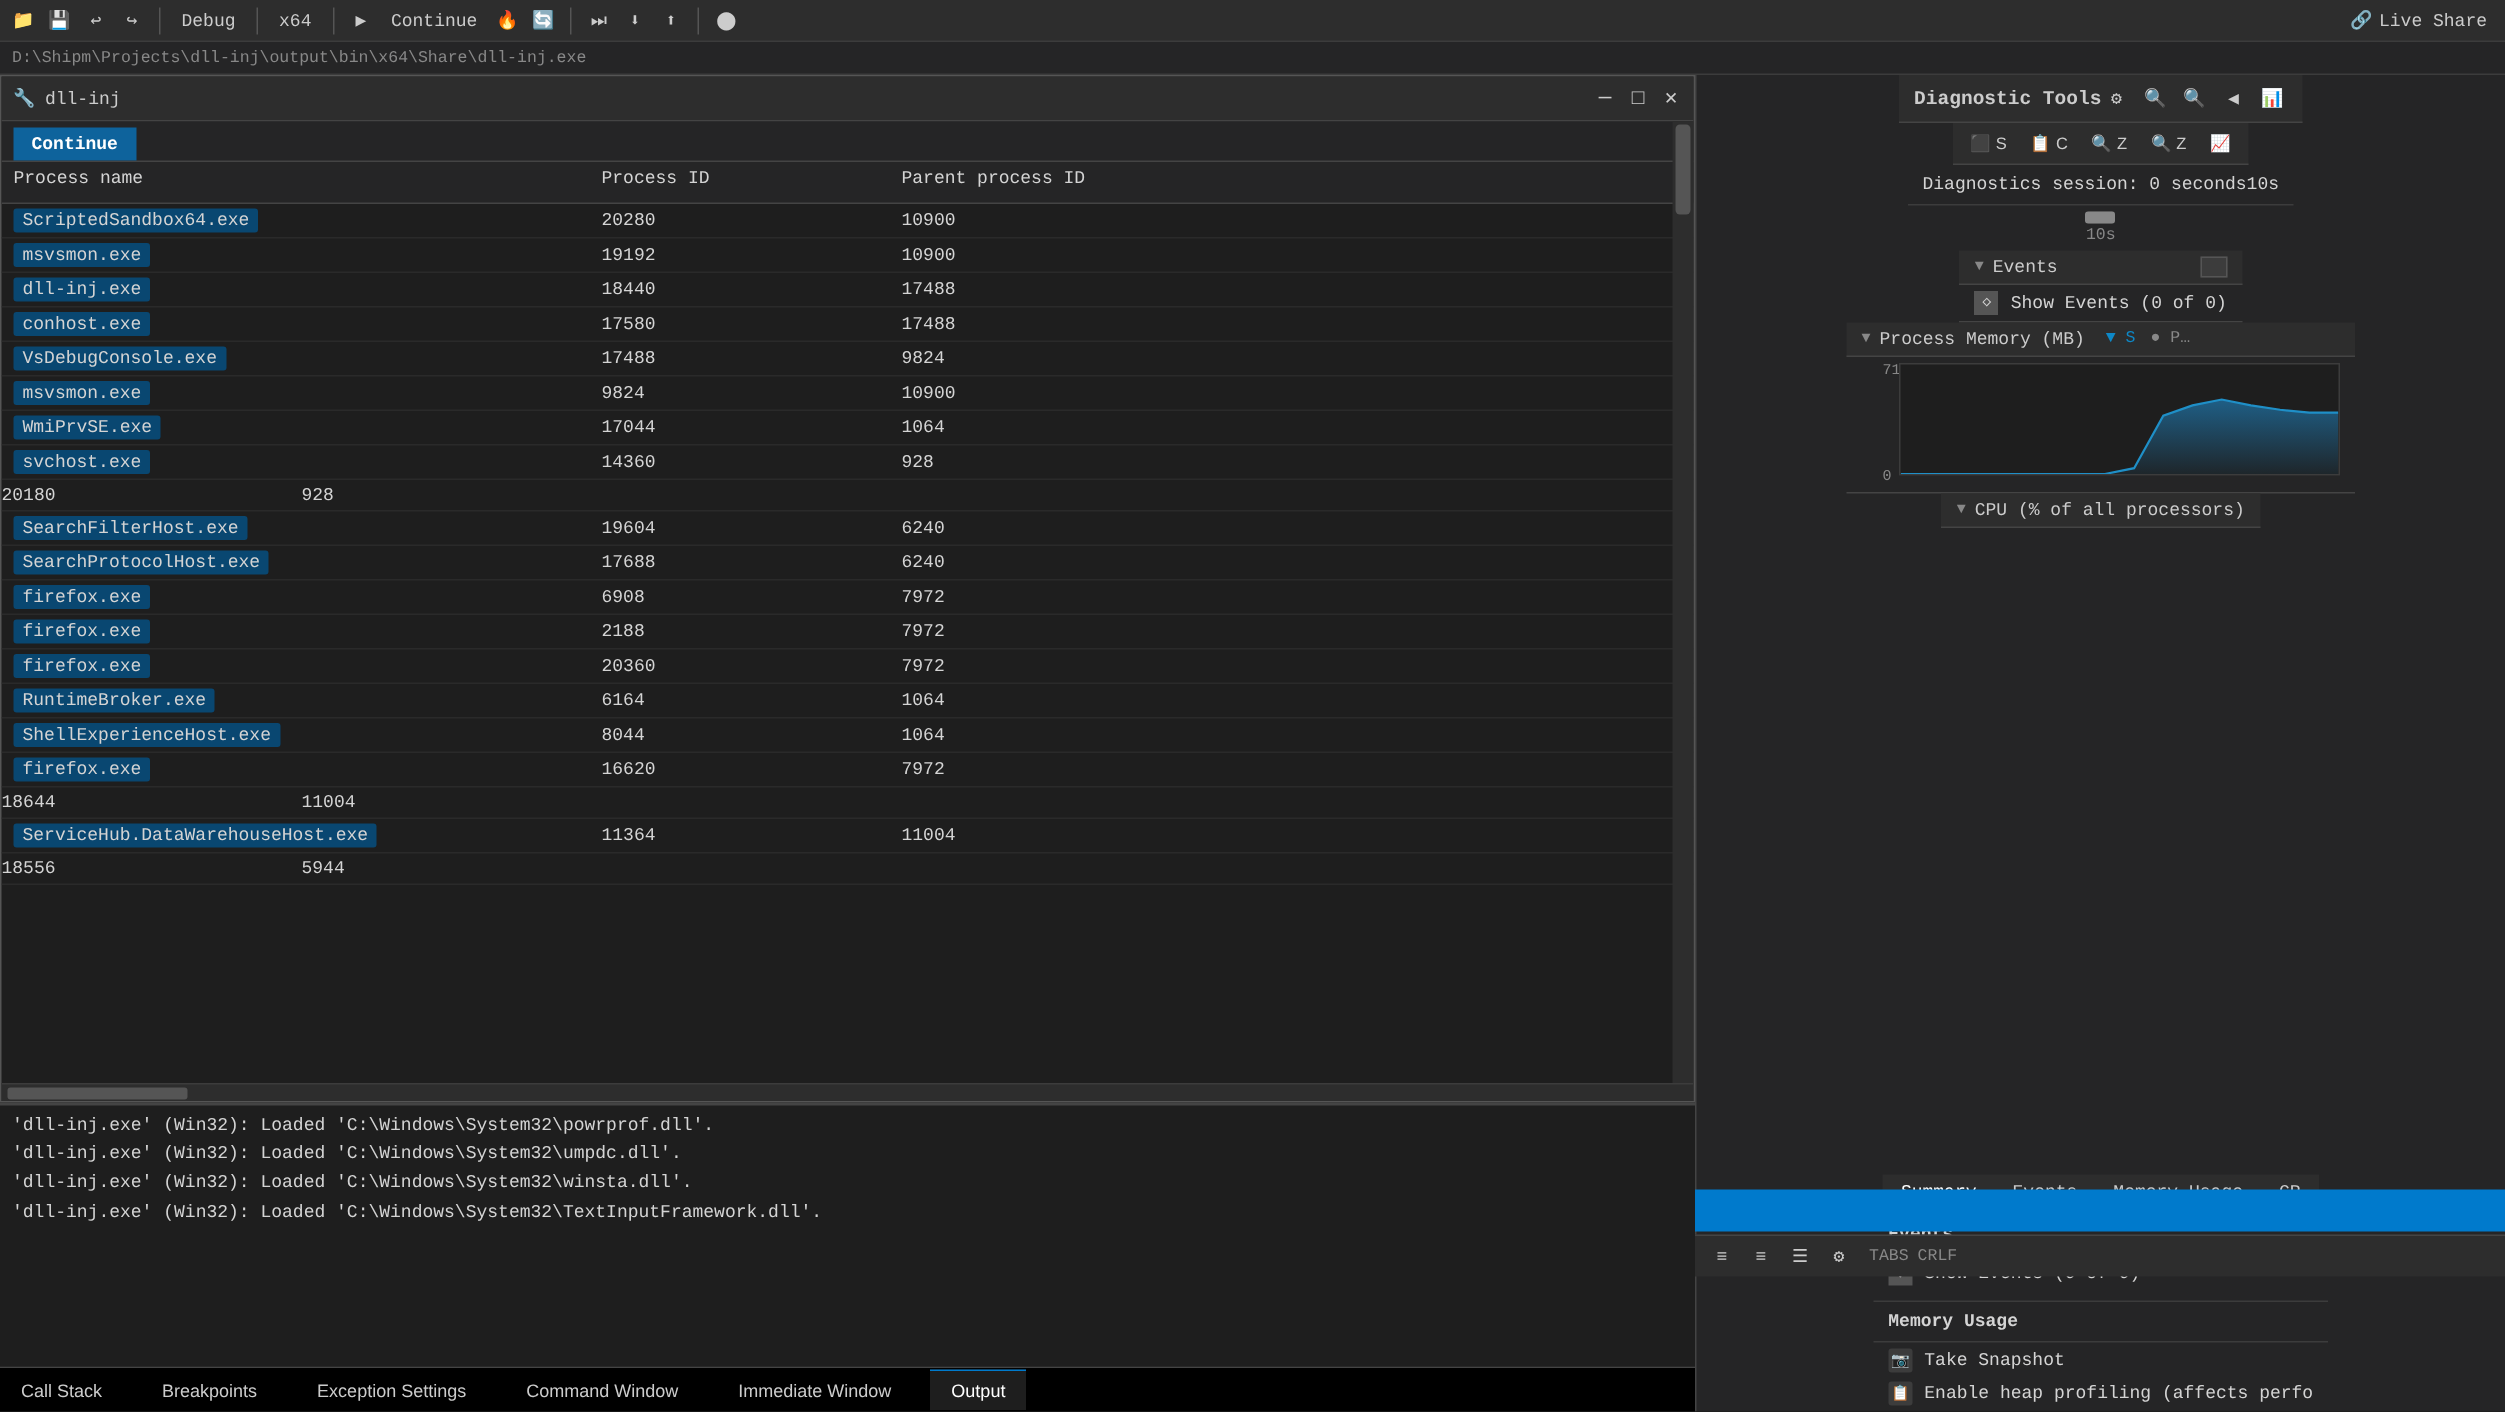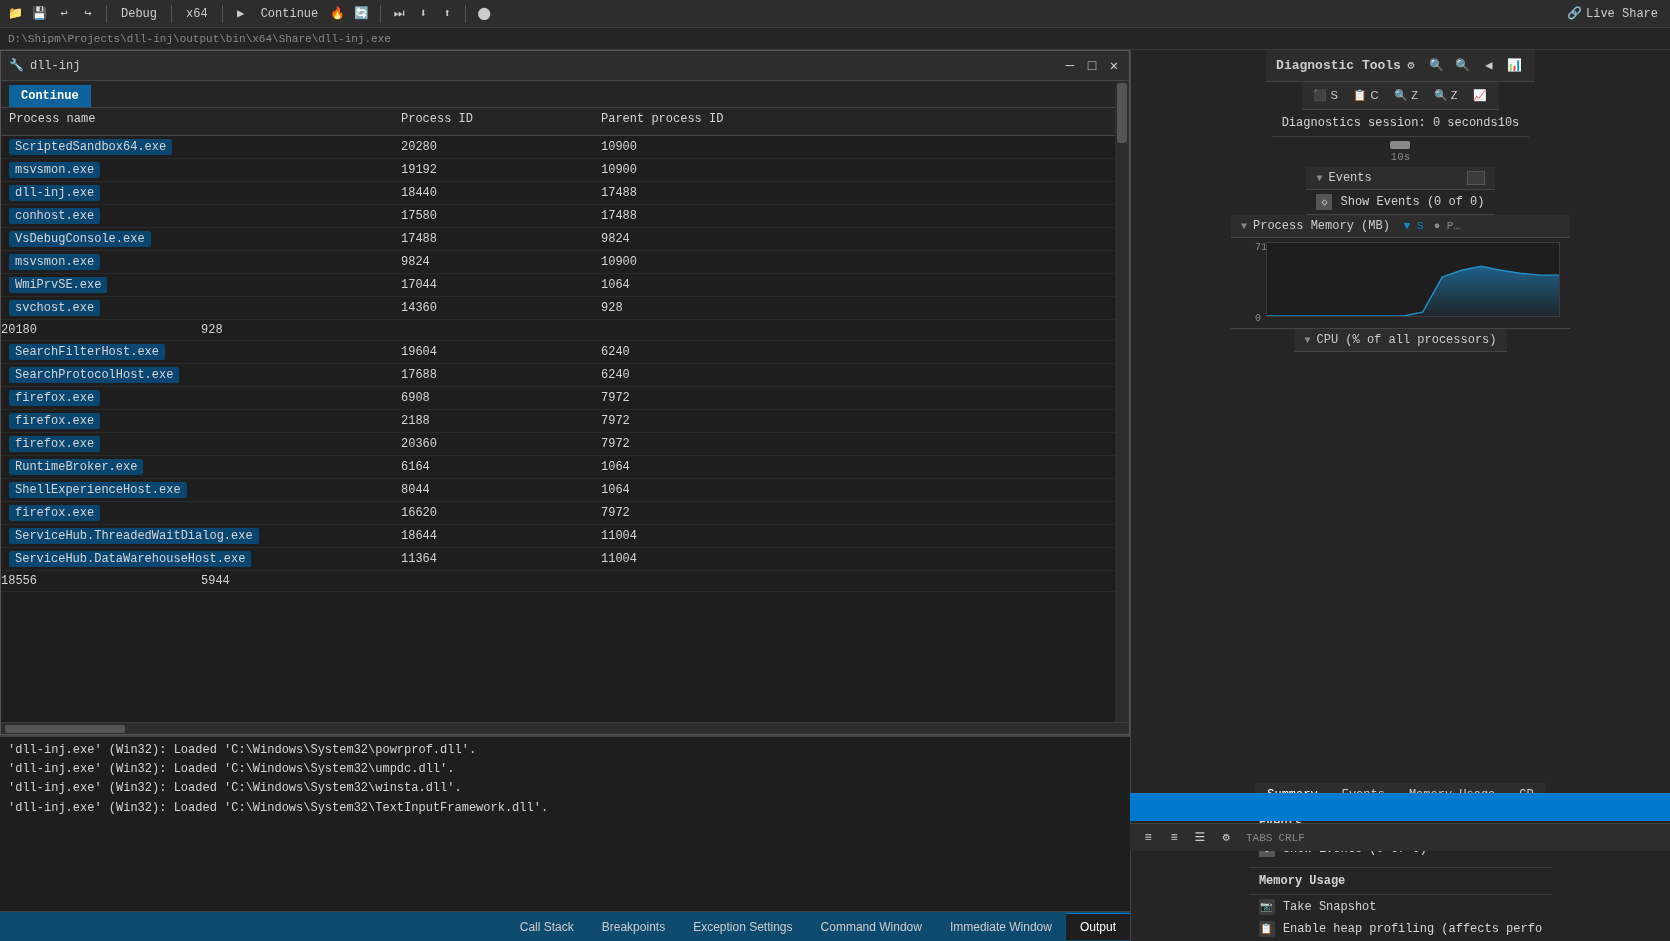--- a/index.html
+++ b/index.html
@@ -175,26 +175,25 @@
     }
     .output-panel::-webkit-scrollbar { width: 8px; }
     .output-panel::-webkit-scrollbar-track { background: #2d2d2d; }
     .output-panel::-webkit-scrollbar-thumb { background: #555; }
 
     .output-line { line-height: 1.6; white-space: nowrap; }
 
     
     .bottom-tabs {
       height: 30px;
-      background: #0c4a6e;
+      background: #000000;
       display: flex;
       align-items: center;
       border-top: 1px solid #444;
-      gap: 0;
-      justify-content: flex-end;
+      gap: 12px;
     }
     .bottom-tab {
       padding: 6px 14px;
       font-size: 12px;
       color: #cccccc;
       cursor: pointer;
       border: none;
       background: transparent;
     }
     .bottom-tab.active { color: #ffffff; background: #1e1e1e; border-top: 1px solid #007acc; }
@@ -634,23 +633,20 @@
       <div class="proc-ppid-cell">1064</div>
     </div>
           <div class="process-row">
       <div class="proc-name-cell">
         <span class="proc-name-badge">firefox.exe</span>
       </div>
       <div class="proc-pid-cell">16620</div>
       <div class="proc-ppid-cell">7972</div>
     </div>
           <div class="process-row">
-      <div class="proc-name-cell">
-        <span class="proc-name-badge">ServiceHub.ThreadedWaitDialog.exe</span>
-      </div>
       <div class="proc-pid-cell">18644</div>
       <div class="proc-ppid-cell">11004</div>
     </div>
           <div class="process-row">
       <div class="proc-name-cell">
         <span class="proc-name-badge">ServiceHub.DataWarehouseHost.exe</span>
       </div>
       <div class="proc-pid-cell">11364</div>
       <div class="proc-ppid-cell">11004</div>
     </div>

